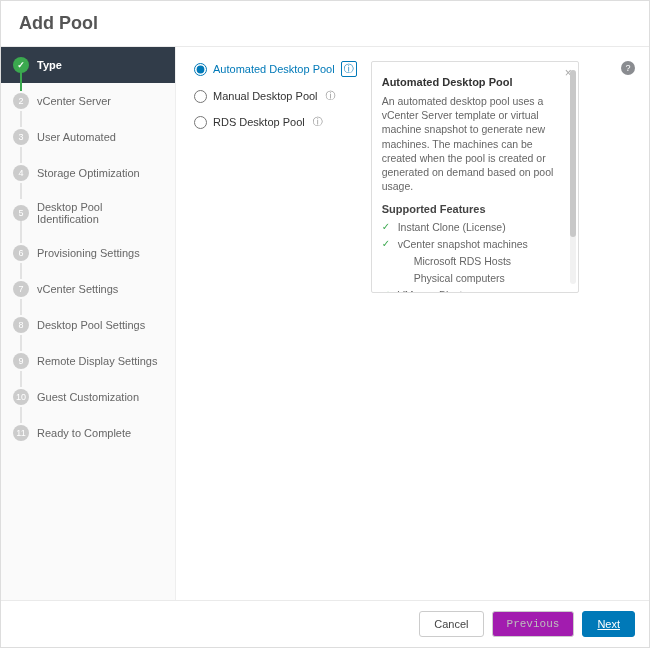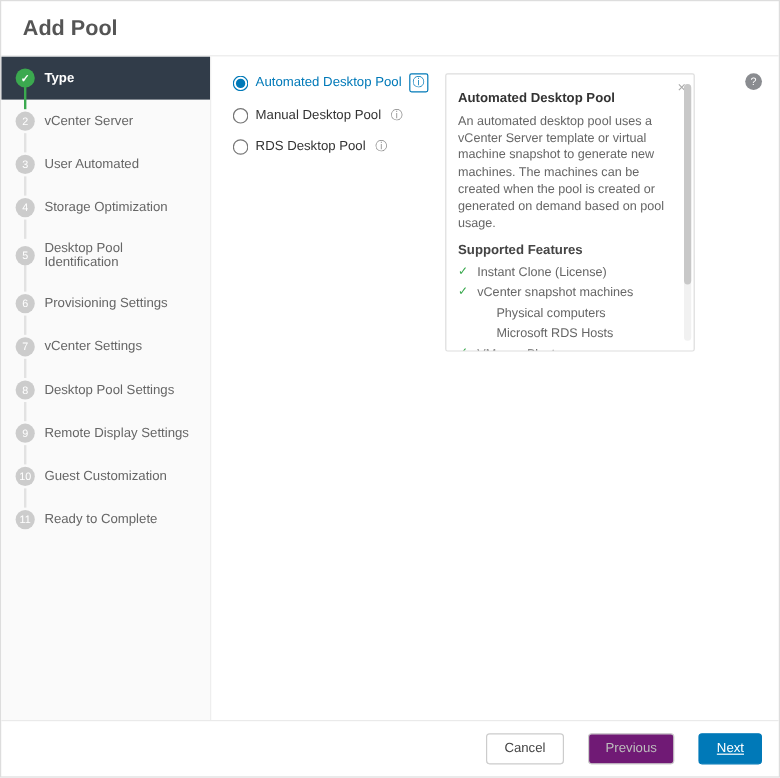--- a/index.html
+++ b/index.html
@@ -193,41 +193,42 @@
     color: #fff;
     font-size: 9px;
     display: flex; align-items:center; justify-content:center;
     cursor: pointer;
   }
   .footer {
     border-top: 1px solid #eaeaea;
     padding: 10px 14px;
     display: flex;
     justify-content: flex-end;
-    gap: 20px;
+    gap: 8px;
   }
   .btn {
     font-size: 11px;
     padding: 6px 14px;
     border-radius: 3px;
     cursor: pointer;
     border: 1px solid #ccc;
     background: #fff;
     color: #444;
   }
   .btn.primary {
     background: #0079b8;
     border-color: #0079b8;
     color: #fff;
     text-decoration: underline;
   }
   .btn.disabled {
     color: #bdbdbd;
     cursor: default;
-    background: #701a75;
+    background: #a21caf;
+    font-family: Liberation Mono, monospace;
   }
 </style>
 </head>
 <body>
 
 <div class="header">
   <span>Add Pool</span>
 </div>
 
 <div class="body">
@@ -320,25 +321,25 @@
           <li>
             <span class="chk">✓</span>
             <span>Instant Clone (License)</span>
           </li>
           <li>
             <span class="chk">✓</span>
             <span>vCenter snapshot machines</span>
           </li>
           <li class="sub">
             <span class="chk"></span>
-            <span>Physical computers</span>
+            <span>Microsoft RDS Hosts</span>
           </li>
           <li class="sub">
             <span class="chk"></span>
-            <span>Microsoft RDS Hosts</span>
+            <span>Physical computers</span>
           </li>
           <li>
             <span class="chk">✓</span>
             <span>VMware Blast</span>
           </li>
         </ul>
       <div class="scrollbar">
         <div class="thumb"></div>
       </div>
     </div>

